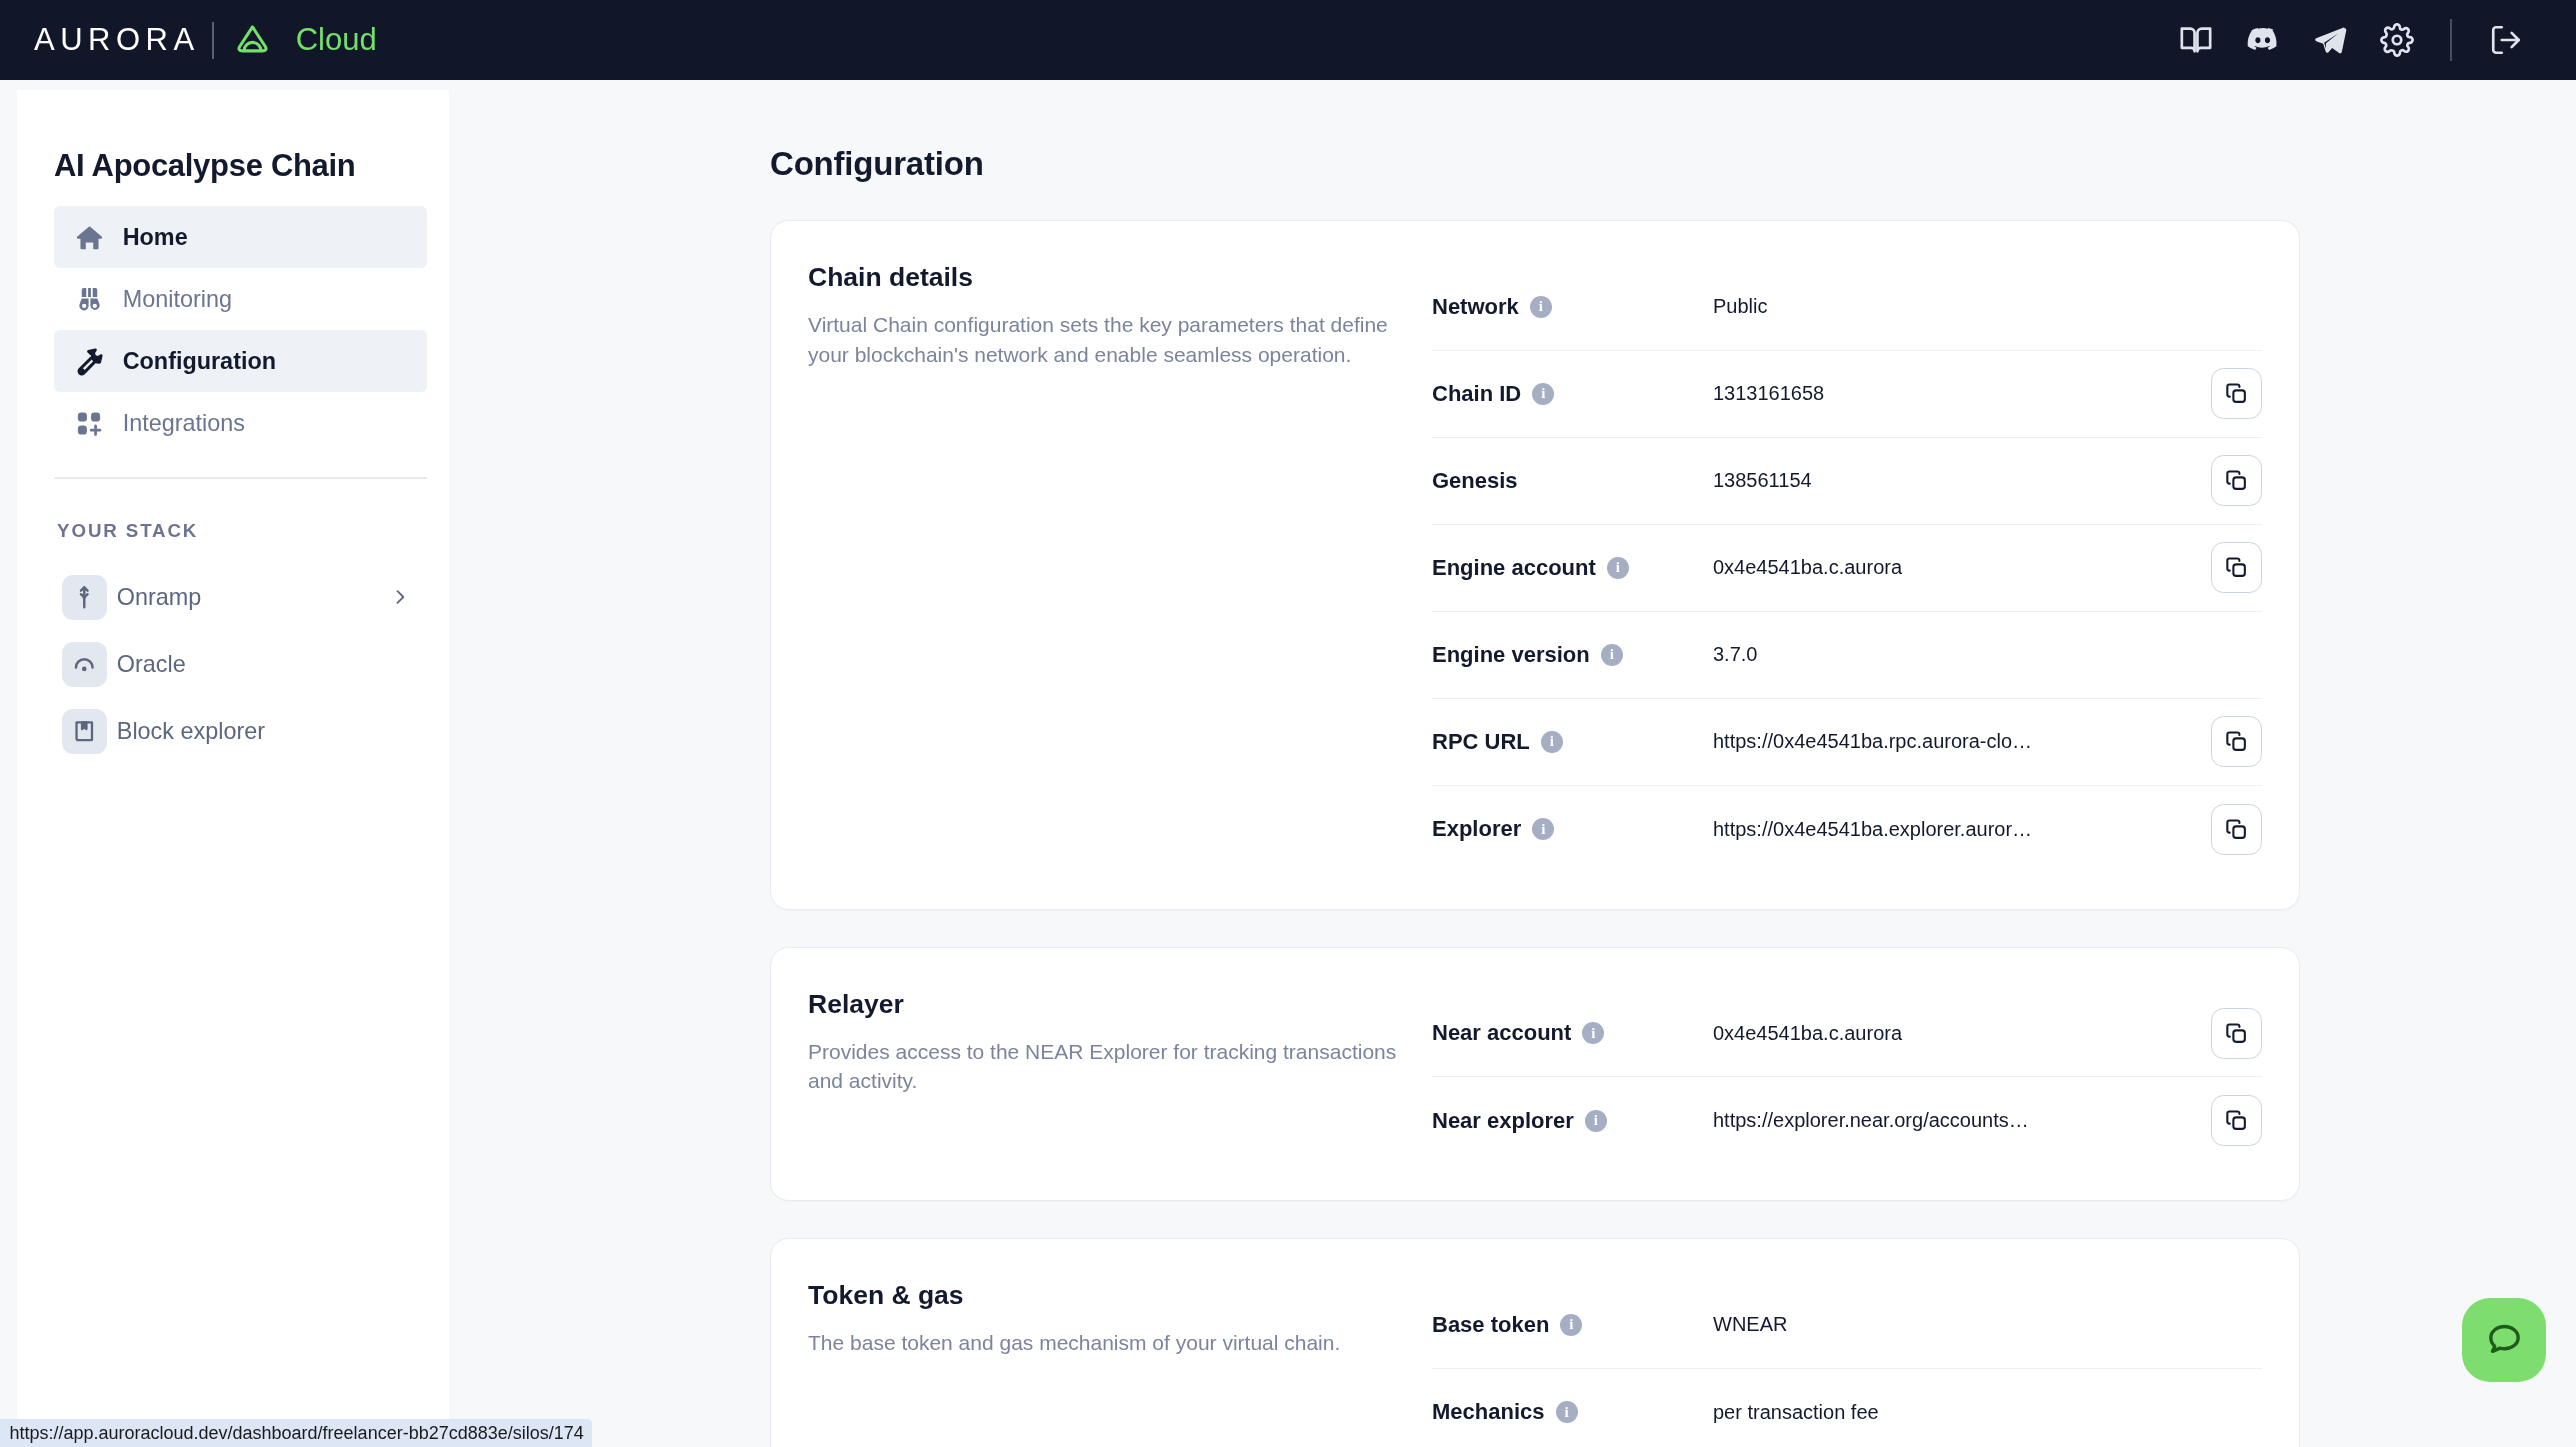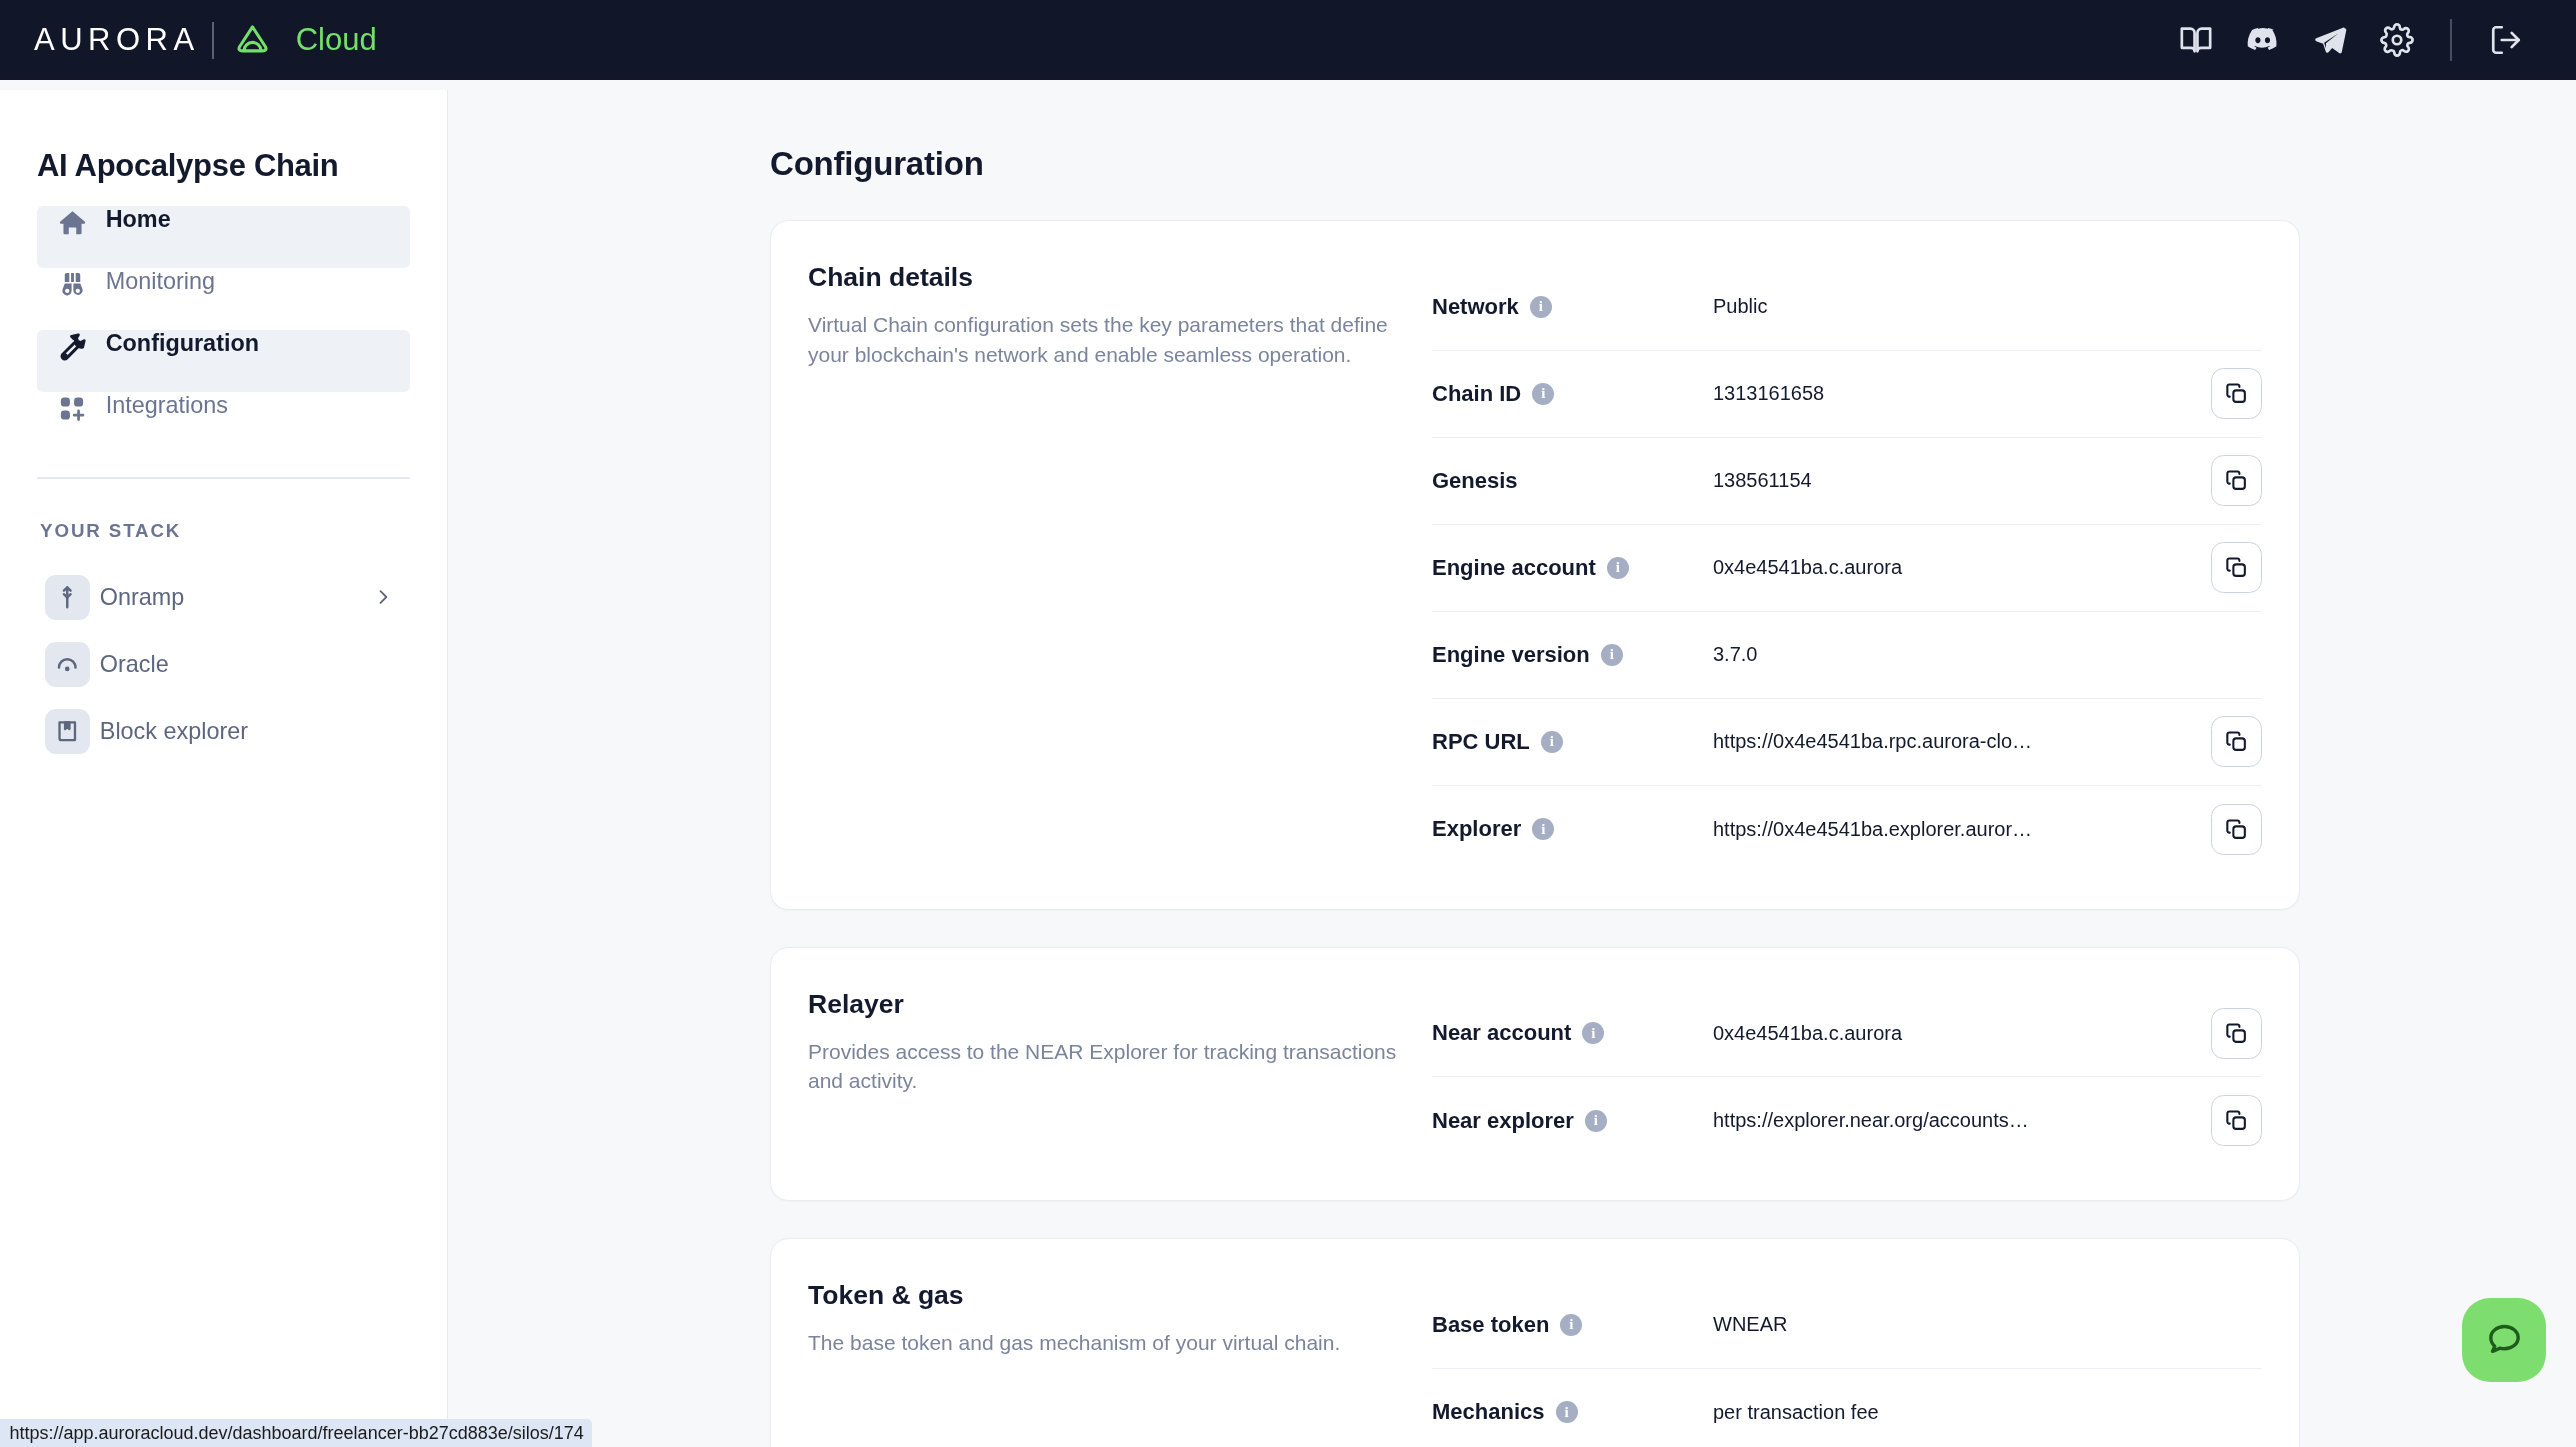--- a/index.html
+++ b/index.html
@@ -46,35 +46,35 @@
     cursor: pointer;
   }
   .tb-divider {
     width: 1.6px; height: 42px;
     background: #474d63;
     margin: 0 20px;
   }
 
   
   .sidebar {
-    position: absolute; top: 90px; left: 0;
+    position: absolute; top: 90px; left: 17px;
     width: 448px; height: 1357px;
     background: #ffffff;
     border-right: 1.6px solid #e6e9ef;
     padding: 8px 37px;
   }
   .chain-title {
     font-size: 31px; font-weight: 700;
     color: #141a2e;
     margin: 50px 0 22px 0;
     letter-spacing: -0.3px;
     padding-left: 0px;
   }
   .nav-item {
-    display: flex; 
+    display: flex; align-items: center;
     height: 62px;
     border-radius: 6px;
     padding: 0 18.7px;
     gap: 17px;
     cursor: pointer;
     margin-bottom: 0px;
   }
   .nav-item.active { background: #eef1f6; }
   .nav-label {
     font-size: 23.4px; font-weight: 500;

